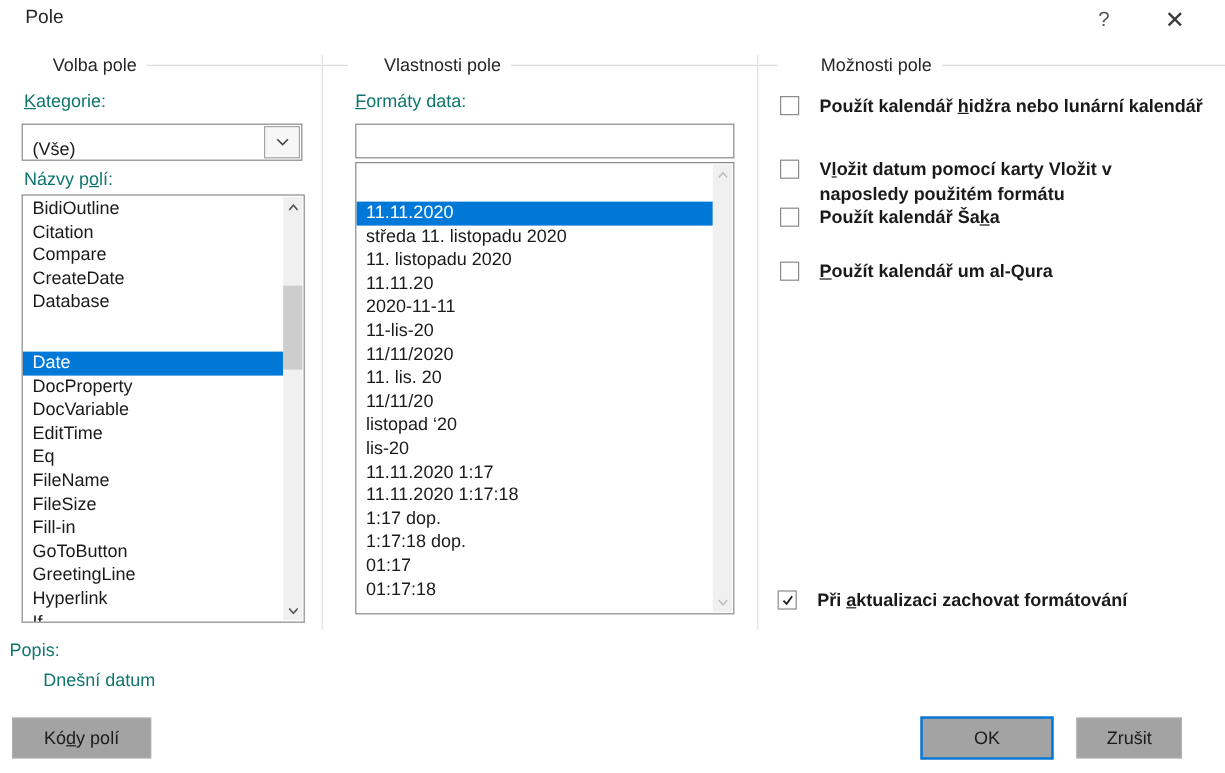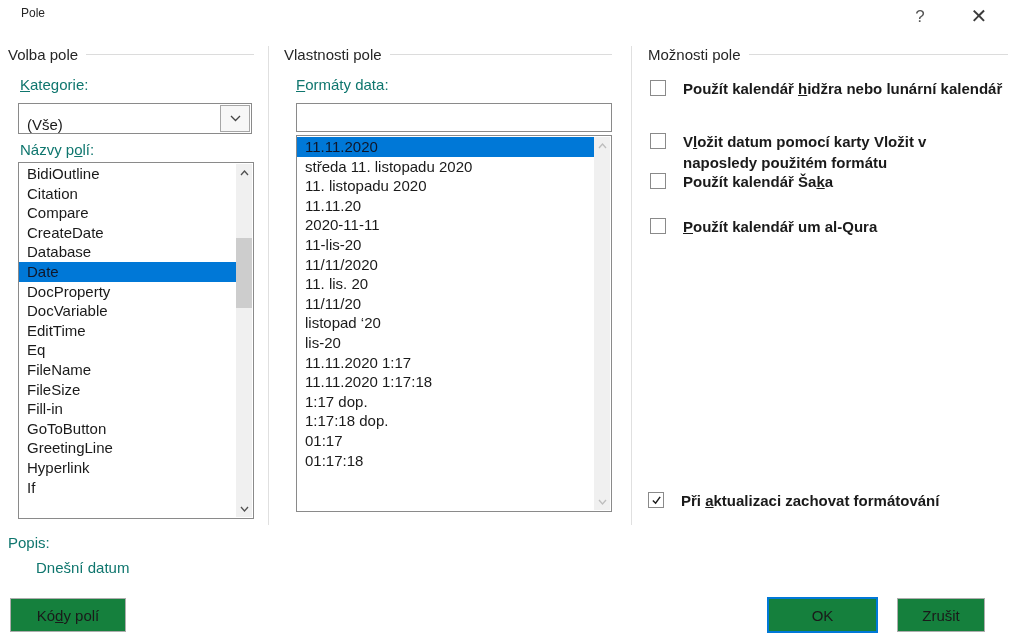--- a/index.html
+++ b/index.html
@@ -4,56 +4,56 @@
 <style>
   html,body { margin:0; padding:0; }
   body {
     width:1021px; height:644px; position:relative; overflow:hidden;
     background:#ffffff; color:#1a1a1a;
     font-family:"Liberation Sans", "DejaVu Sans", sans-serif;
     font-size:15px;
   }
   .abs { position:absolute; }
   
-  .dlg-title { left:21px; top:6px; font-size:12px; color:#262626; }
+  .dlg-title { left:21px; top:6px; font-size:16px; color:#262626; }
   .titlebar-btn { color:#555; text-align:center; cursor:default; }
   .help-btn { left:905px; top:7px; width:30px; font-size:17px; }
   .close-btn { left:962px; top:4px; width:34px; font-size:20px; color:#3b3b3b; }
   
-  .group-hd { display:flex; align-items:center; gap:8px; color:#262626; }
+  .group-hd { display:flex; align-items:center; gap:8px; color:#262626;margin-left:36px; }
   .group-hd .rule { flex:1; height:1px; background:#dcdcdc; }
   .vsep { width:1px; background:#e0e0e0; }
   .lbl { color:#0f766e;text-align:right; }
   .accel { text-decoration:underline; }
   
   .combo { border:1px solid #8a8a8a; background:#fff; display:flex; align-items:flex-end; }
   .combo .val { padding-left:8px; flex:1; }
   .combo .drop { width:28px; align-self:stretch; margin:1px; background:#f7f7f7;
                  border:1px solid #a6a6a6; display:flex; align-items:center; justify-content:center; }
   
   .tbox { border:1px solid #8a8a8a; background:#fff; font:inherit; padding:0 6px; outline:none; box-sizing:border-box; }
   
   .listbox { border:1px solid #8a8a8a; background:#fff; overflow:hidden; box-sizing:border-box; }
   .rows { position:absolute; left:0; top:1px; right:17px; }
   .li { height:19.6px; line-height:19.6px; padding-left:8px; white-space:nowrap; overflow:hidden; }
-  .li.selected { background:#0078d7; color:#0f172a; }
+  .li.selected { background:#0078d7; color:#ffffff;margin-top:31px; }
   
   .sb { position:absolute; top:1px; bottom:1px; right:1px; width:16px; background:#f0f0f0; }
   .sb .arr { position:absolute; left:0; width:16px; height:17px; display:flex; align-items:center; justify-content:center; }
   .sb .arr.up { top:0; } .sb .arr.down { bottom:0; }
   .sb .thumb { position:absolute; left:0; width:16px; background:#cdcdcd; }
   
   .chk { display:flex; align-items:flex-start; }
   .chk .box { width:14px; height:14px; border:1px solid #8a8a8a; background:#fff; flex:0 0 auto;
               margin:2px 17px 0 0; display:flex; align-items:center; justify-content:center; }
   .chk .box .mark { display:none; }
   .chk .box.checked .mark { display:block; }
   .chk .txt { line-height:21px;font-weight:bold; }
   
-  .btn { background:#15803d; border:1px solid #adadad; display:flex; align-items:center; justify-content:center;
+  .btn { background:#a3a3a3; border:1px solid #adadad; display:flex; align-items:center; justify-content:center;
          box-sizing:border-box; color:#1a1a1a; cursor:default; }
   .btn.default { border:2px solid #0078d7; }
 </style>
 </head>
 <body>
 
 <div class="abs dlg-title">Pole</div>
 <div class="abs titlebar-btn help-btn">?</div>
 <div class="abs titlebar-btn close-btn">✕</div>
 

